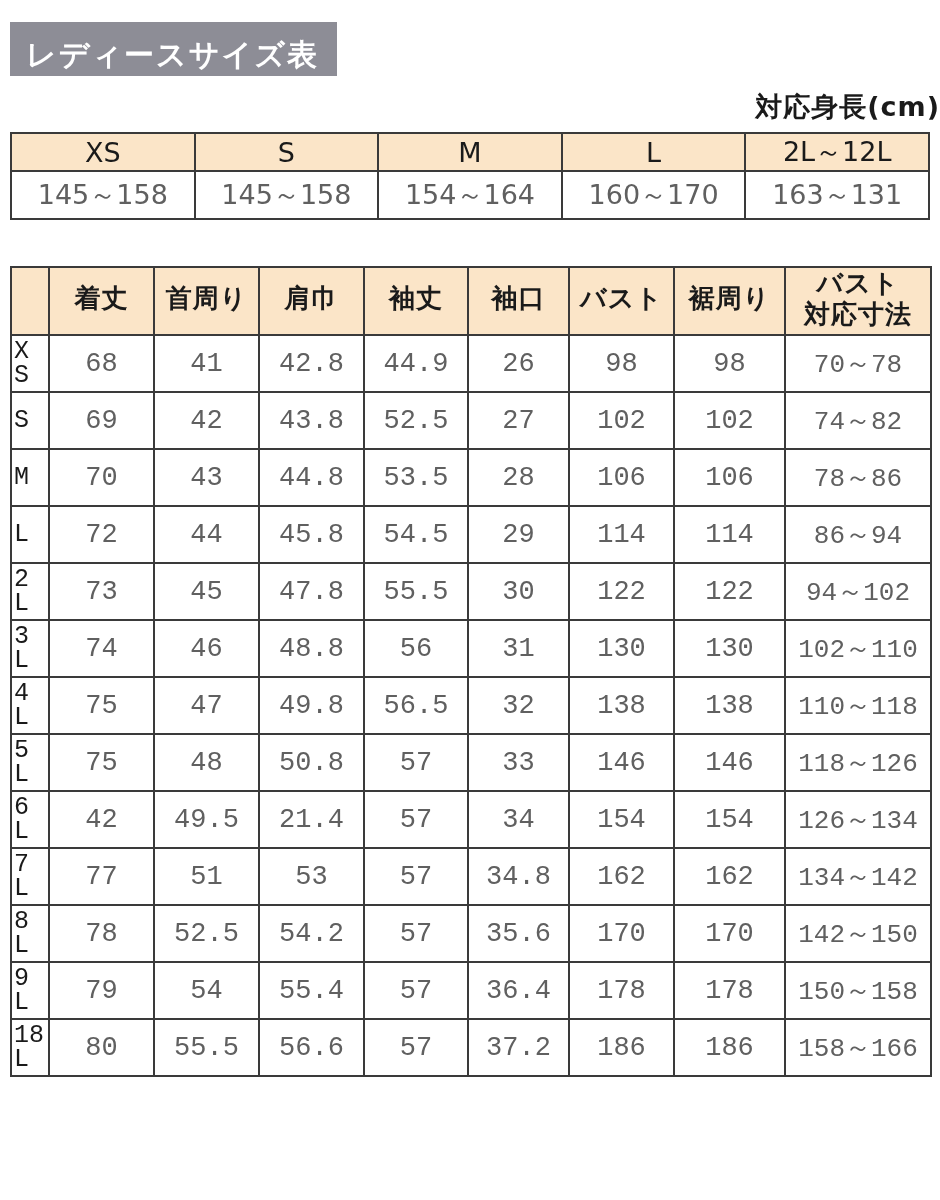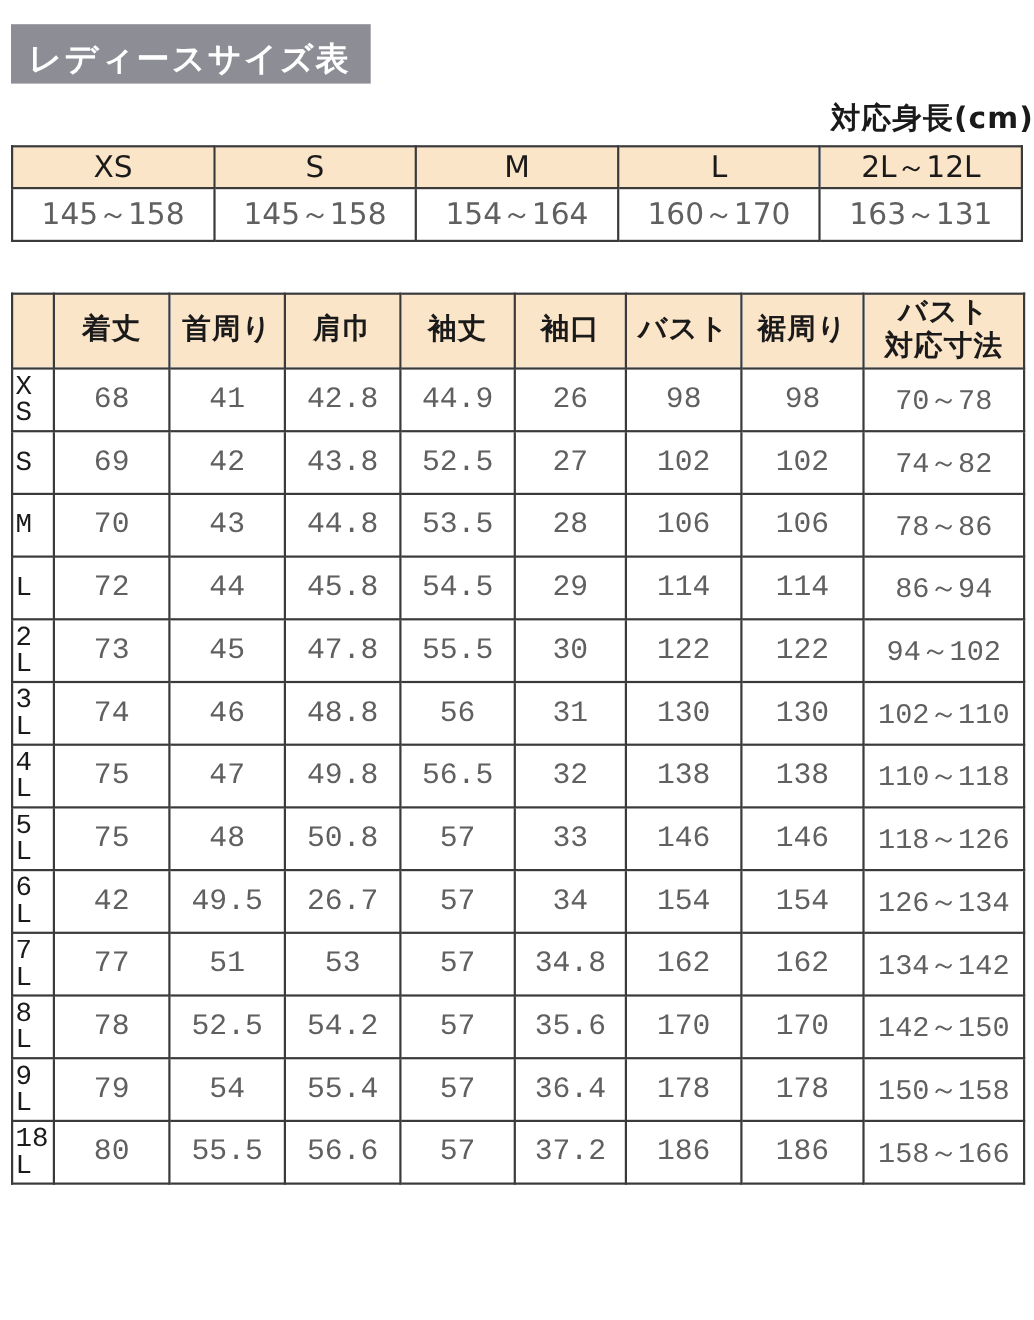--- a/index.html
+++ b/index.html
@@ -248,21 +248,21 @@
           <td>33</td>
           <td>146</td>
           <td>146</td>
           <td class="range-cell">118～126</td>
         </tr>
         <tr>
           <th class="row-label">6
 L</th>
           <td>42</td>
           <td>49.5</td>
-          <td>26.7</td>
+          <td>21.4</td>
           <td>57</td>
           <td>34</td>
           <td>154</td>
           <td>154</td>
           <td class="range-cell">126～134</td>
         </tr>
         <tr>
           <th class="row-label">7
 L</th>
           <td>77</td>

